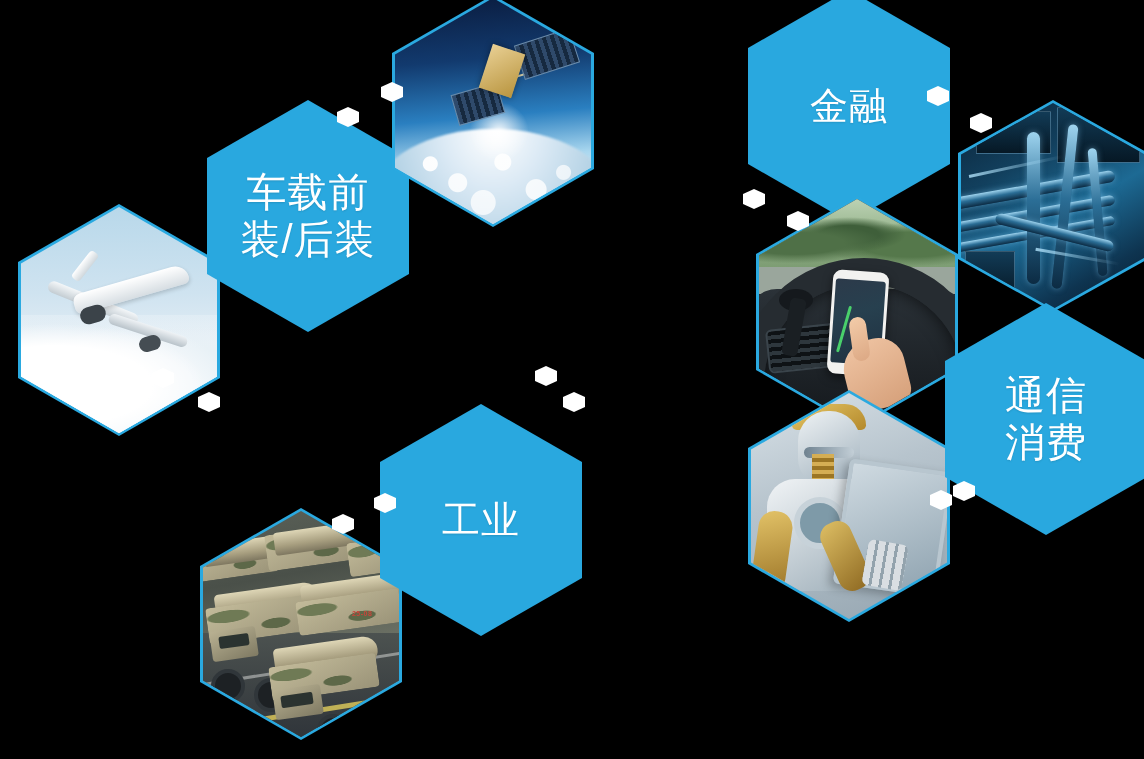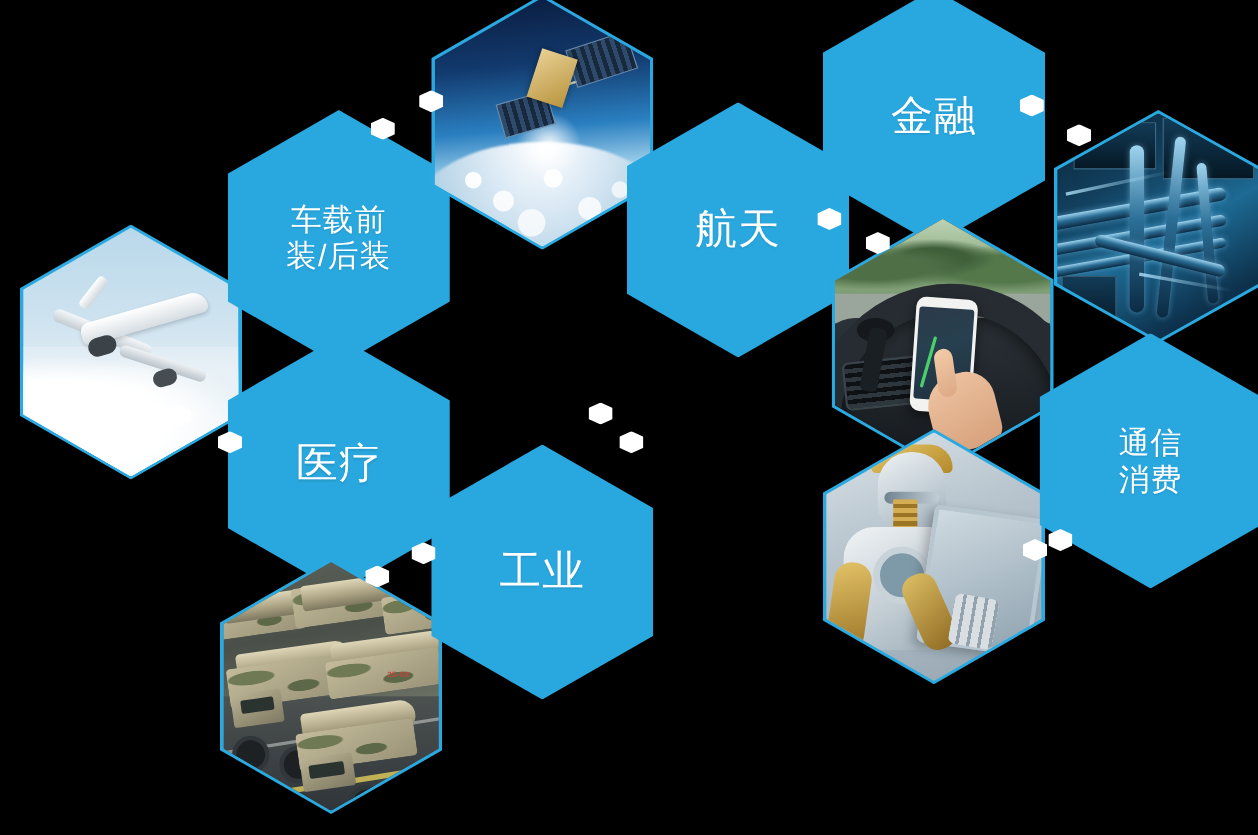--- a/index.html
+++ b/index.html
@@ -19,21 +19,21 @@
     color:#ffffff;
     font-size:38px;
     line-height:1.18;
     text-align:center;
     letter-spacing:1px;
     font-weight:400;
     white-space:pre-line;
     text-shadow:0 1px 2px rgba(0,0,0,.12);
     pointer-events:none;
   }
-  .hex .label.two-line{font-size:28px;}
+  .hex .label.two-line{font-size:40px;}
 
   
   .hex.photo{background:#2aa9e0;}
   .hex .inner{
     position:absolute;left:3px;top:3px;right:3px;bottom:3px;
     -webkit-clip-path:polygon(50% 0%,100% 25%,100% 75%,50% 100%,0% 75%,0% 25%);
     clip-path:polygon(50% 0%,100% 25%,100% 75%,50% 100%,0% 75%,0% 25%);
     overflow:hidden;
   }
   .scene{position:absolute;inset:0;}
@@ -203,23 +203,20 @@
     </div>
   </div>
   <div class="dot" style="left:152px;top:368px;"></div>
 
   <div class="hex solid" style="left:207px;top:100px;width:202px;height:232px;">
     <div class="label two-line">车载前
 装/后装</div>
   </div>
   <div class="dot" style="left:337px;top:107px;"></div>
 
-  <div class="hex solid" style="left:207px;top:306px;width:202px;height:232px;">
-    <div class="label">医疗</div>
-  </div>
   <div class="dot" style="left:198px;top:392px;"></div>
 
   <div class="hex photo" style="left:200px;top:508px;width:202px;height:232px;">
     <div class="inner">
       <div class="scene sc-mil">
         <div class="tarmac"></div>
         <div class="lane"></div>
         <div class="lane2"></div>
 
         <div class="veh" style="left:-6%;top:14%;width:86px;height:34px;transform:rotate(-8deg);"></div>
@@ -259,28 +256,25 @@
         <div class="panelA"></div>
         <div class="panelB"></div>
         <div class="body"></div>
       </div>
     </div>
   </div>
   <div class="dot" style="left:381px;top:82px;"></div>
 
   <div class="dot" style="left:535px;top:366px;"></div>
 
-  <div class="hex solid" style="left:392px;top:404px;width:202px;height:232px;">
+  <div class="hex solid" style="left:380px;top:404px;width:202px;height:232px;">
     <div class="label">工业</div>
   </div>
   <div class="dot" style="left:374px;top:493px;"></div>
 
-  <div class="hex solid" style="left:570px;top:93px;width:202px;height:232px;">
-    <div class="label">航天</div>
-  </div>
   <div class="dot" style="left:743px;top:189px;"></div>
 
   <div class="dot" style="left:563px;top:392px;"></div>
 
   <div class="hex solid" style="left:748px;top:-10px;width:202px;height:232px;">
     <div class="label">金融</div>
   </div>
   <div class="dot" style="left:927px;top:86px;"></div>
 
   <div class="hex photo" style="left:756px;top:196px;width:202px;height:232px;">

